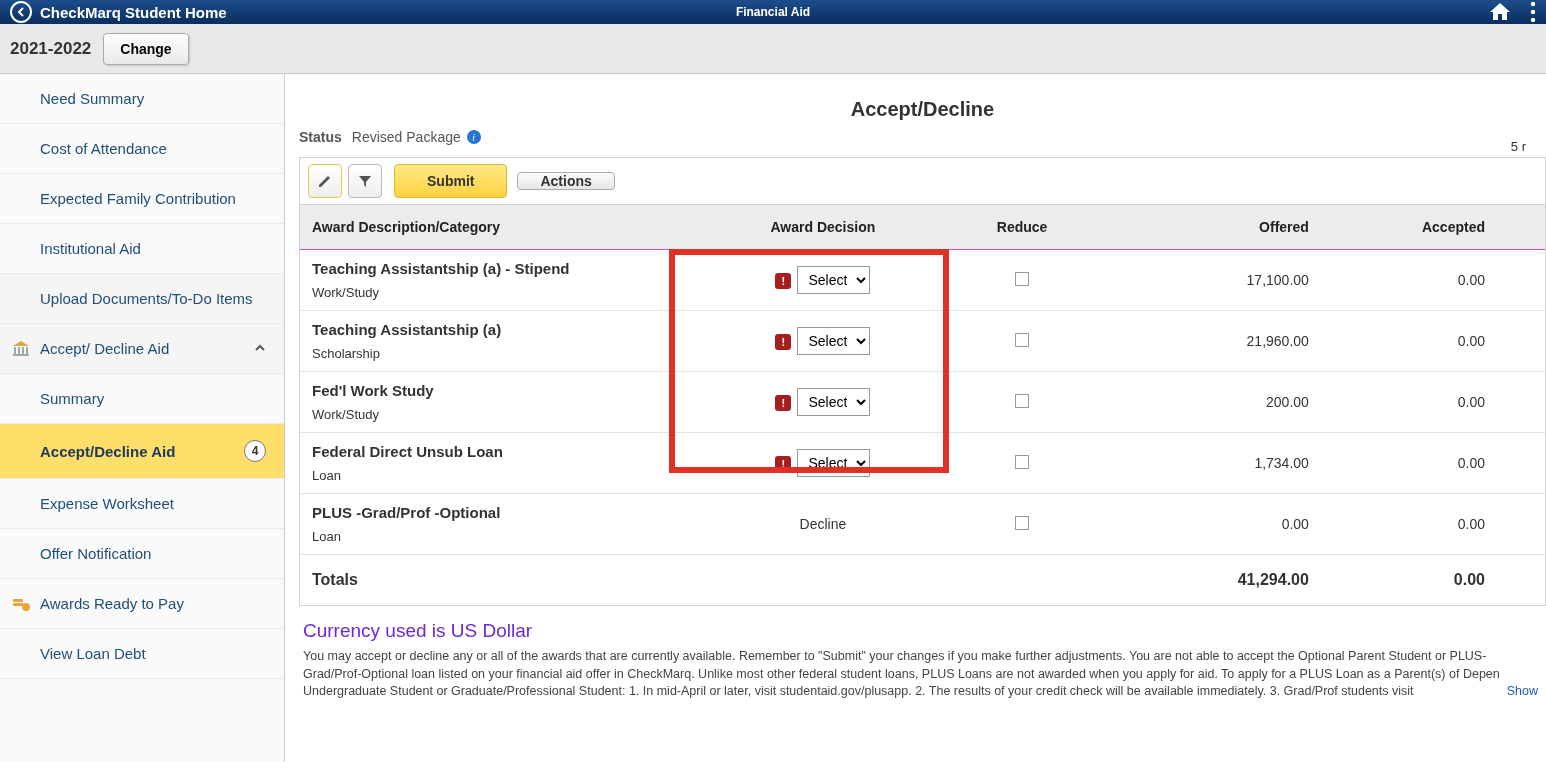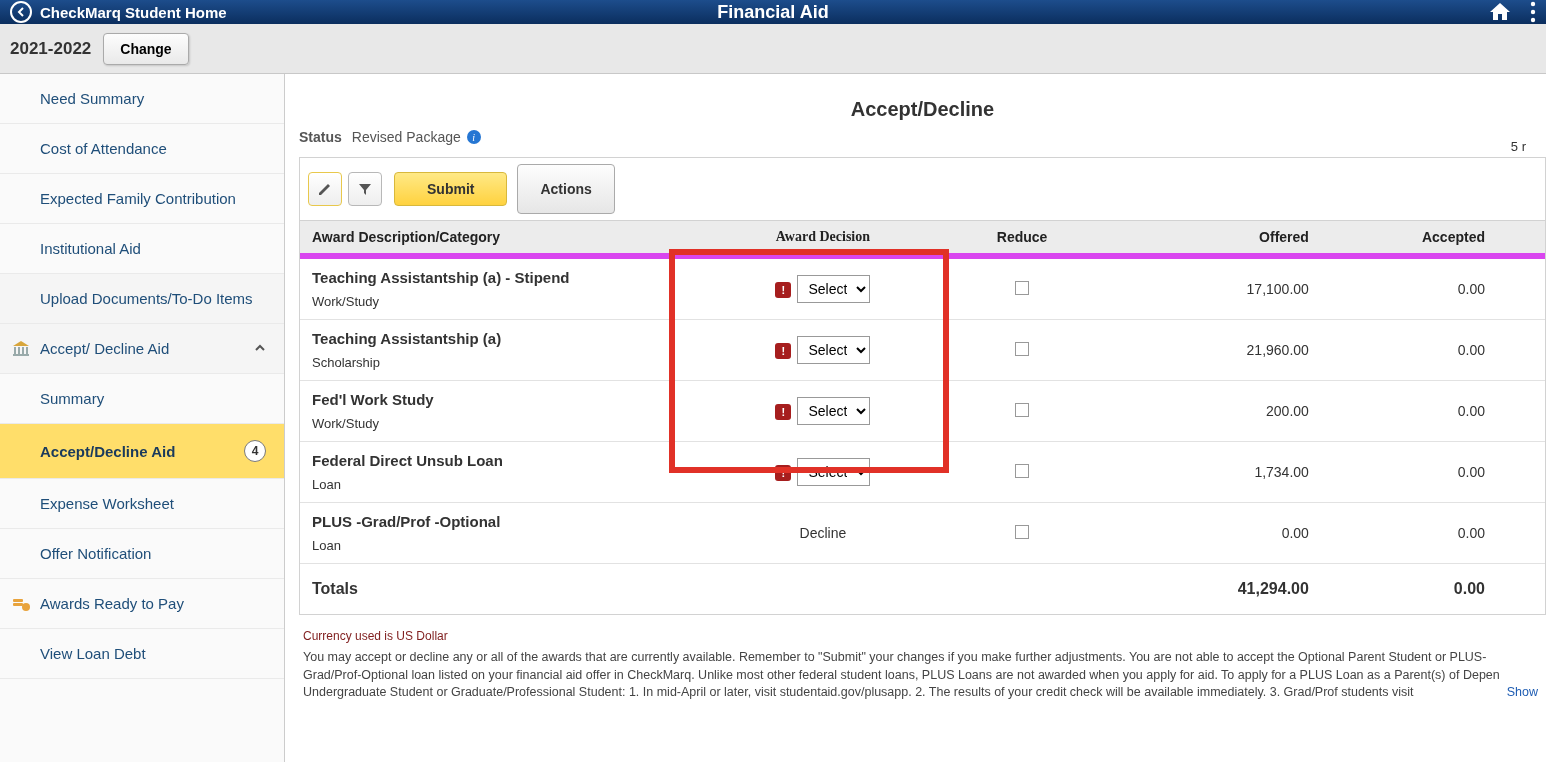--- a/index.html
+++ b/index.html
@@ -4,21 +4,21 @@
 <style>
   * { box-sizing: border-box; }
   html, body { margin: 0; padding: 0; font-family: Arial, Helvetica, sans-serif; font-size: 14px; color: #333; background: #fff; }
   .app { width: 1546px; height: 778px; position: relative; overflow: hidden; box-shadow: 6px 6px 12px rgba(0,0,0,.25); }
 
   
   .topbar { height: 24px; background: linear-gradient(#1d4d8c, #0b2e5e); color: #fff; display: flex; align-items: center; padding: 0 10px; }
   .back-btn { width: 22px; height: 22px; border: 2px solid #fff; border-radius: 50%; display: flex; align-items: center; justify-content: center; margin-right: 8px; cursor: pointer; }
   .back-btn svg { width: 10px; height: 10px; }
   .top-left-title { font-weight: bold; font-size: 15px; }
-  .top-center-title { position: absolute; left: 0; right: 0; text-align: center; font-weight: bold; font-size: 18px; pointer-events: none; }
+  .top-center-title { position: absolute; left: 0; right: 0; text-align: center; font-weight: bold; font-size: 12px; pointer-events: none; }
   .top-right { margin-left: auto; display: flex; align-items: center; gap: 18px; }
   .home-icon, .dots-icon { cursor: pointer; display:flex; align-items:center; justify-content:center; }
 
   
   .subbar { height: 50px; background: #e8e8e8; display: flex; align-items: center; padding: 0 10px; border-bottom: 1px solid #c8c8c8; }
   .year-label { font-weight: bold; font-size: 17px; margin-right: 12px; }
   .change-btn { padding: 7px 16px; border: 1px solid #aaa; border-radius: 4px; background: linear-gradient(#fdfdfd,#e9e9e9); cursor: pointer; font-size: 14px; font-weight: bold; box-shadow: 1px 1px 2px rgba(0,0,0,.15); }
 
   
   .body-area { display: flex; height: calc(100% - 90px); }
@@ -39,41 +39,41 @@
   .page-title { font-size: 20px; font-weight: bold; margin: 4px 0 8px 0; text-align: center; }
   .status-row { color: #555; margin-bottom: 12px; font-size: 14px; display:flex; align-items:center; gap:6px; }
   .status-row .lbl { font-weight: bold; color: #555; margin-right: 4px; }
   .info-icon { width: 14px; height: 14px; border-radius: 50%; background: #2576d3; color: #fff; font-size: 10px; display:inline-flex; align-items:center; justify-content:center; font-family: Georgia, serif; font-style: italic; cursor: pointer; }
 
   .table-wrap { border: 1px solid #d2d2d2; background: #fff; }
   .tbl-toolbar { display: flex; align-items: center; padding: 6px 8px; border-bottom: 1px solid #d2d2d2; background: #fff; position: relative; }
   .tool-btn { width: 34px; height: 34px; border: 1px solid #b8b8b8; border-radius: 4px; background: linear-gradient(#fff,#eee); display:flex; align-items:center; justify-content:center; margin-right: 6px; cursor:pointer; }
   .tool-btn.edit { border-color: #e8c84c; }
   .submit-btn { padding: 8px 32px; border: 1px solid #d8b83c; border-radius: 4px; background: linear-gradient(#ffe986,#ffd23f); font-weight: bold; color: #333; cursor: pointer; margin: 0 10px 0 6px; font-size:14px; }
-  .actions-btn { padding: 16px 22px; border: 1px solid #aaa; border-radius: 4px; background: linear-gradient(#fdfdfd,#e6e6e6); font-weight: bold; color: #333; cursor: pointer; font-size:14px; }
+  .actions-btn { padding: 0 22px; border: 1px solid #aaa; border-radius: 4px; background: linear-gradient(#fdfdfd,#e6e6e6); font-weight: bold; color: #333; cursor: pointer; font-size:14px; }
   .row-count { position: absolute; right: 20px; top: -18px; font-size: 13px; color: #333; }
 
   table.awards { width: 100%; border-collapse: collapse; }
-  table.awards th { text-align: left; padding: 8px 12px; background: #ececec; font-size: 14px; color: #222; border-bottom: 6px solid #d946ef; }
+  table.awards th { text-align: left; padding: 14px 12px; background: #ececec; font-size: 14px; color: #222; border-bottom: 1px solid #d946ef; }
   table.awards th.center { text-align: center; }
   table.awards th.right { text-align: right; }
   table.awards td { padding: 10px 12px; border-bottom: 1px solid #e2e2e2; font-size: 14px; vertical-align: middle; }
   .desc-main { font-weight: bold; font-size: 15px; }
   .desc-sub { font-size: 13px; margin-top: 8px; }
   td.center { text-align: center; }
   td.right { text-align: right; }
   .warn-icon { width: 16px; height: 16px; background: #a61e1e; border-radius: 3px; display:inline-flex; align-items:center; justify-content:center; color:#fff; font-weight:bold; font-size:11px; margin-right:6px; vertical-align: middle; }
   select.decision { padding: 4px 6px; border: 1px solid #999; font-size: 14px; background:#fff; cursor:pointer; }
   td.decision-cell { white-space: nowrap; }
   .reduce-box { width: 14px; height: 14px; border: 1px solid #999; background: #fff; display:inline-block; cursor:pointer; }
   tr.totals td { font-weight: bold; font-size: 16px; border-bottom: none; padding-top: 16px; padding-bottom: 16px; }
 
   .highlight-box { border: 6px solid #e13127; position: absolute; pointer-events: none; }
 
-  .footer-note { font-size: 12px; color: #7f1d1d; margin: 14px 4px 6px 4px; }
+  .footer-note { font-size: 19px; color: #6d28d9; margin: 14px 4px 6px 4px; }
   .footer-para { font-size: 12.5px; color: #444; margin: 4px 4px; line-height: 1.4; position: relative; }
   .show-link { position: absolute; right: 4px; bottom: 0; color: #1f5db3; cursor: pointer; background:#fff; padding-left:6px; }
 </style>
 </head>
 <body>
 
 <div class="app">
 
   <div class="topbar">
     <div class="back-btn">
@@ -189,21 +189,21 @@
                 </svg>
             </div>
             <button class="submit-btn">Submit</button>
             <button class="actions-btn">Actions</button>
           </div>
 
           <table class="awards">
             <thead>
               <tr>
                 <th style="width:32%;">Award Description/Category</th>
-                <th class="center" style="width:20%;font-family:Liberation Serif, serif;">Award Decision</th>
+                <th class="center" style="width:20%;">Award Decision</th>
                 <th class="center" style="width:12%;">Reduce</th>
                 <th class="right" style="width:18%;">Offered</th>
                 <th class="right" style="width:18%; padding-right:60px;">Accepted</th>
               </tr>
             </thead>
             <tbody id="awards-body">
                 <tr>
                   <td>
                     <div class="desc-main">Teaching Assistantship (a) - Stipend</div>
                     <div class="desc-sub">Work/Study</div>

